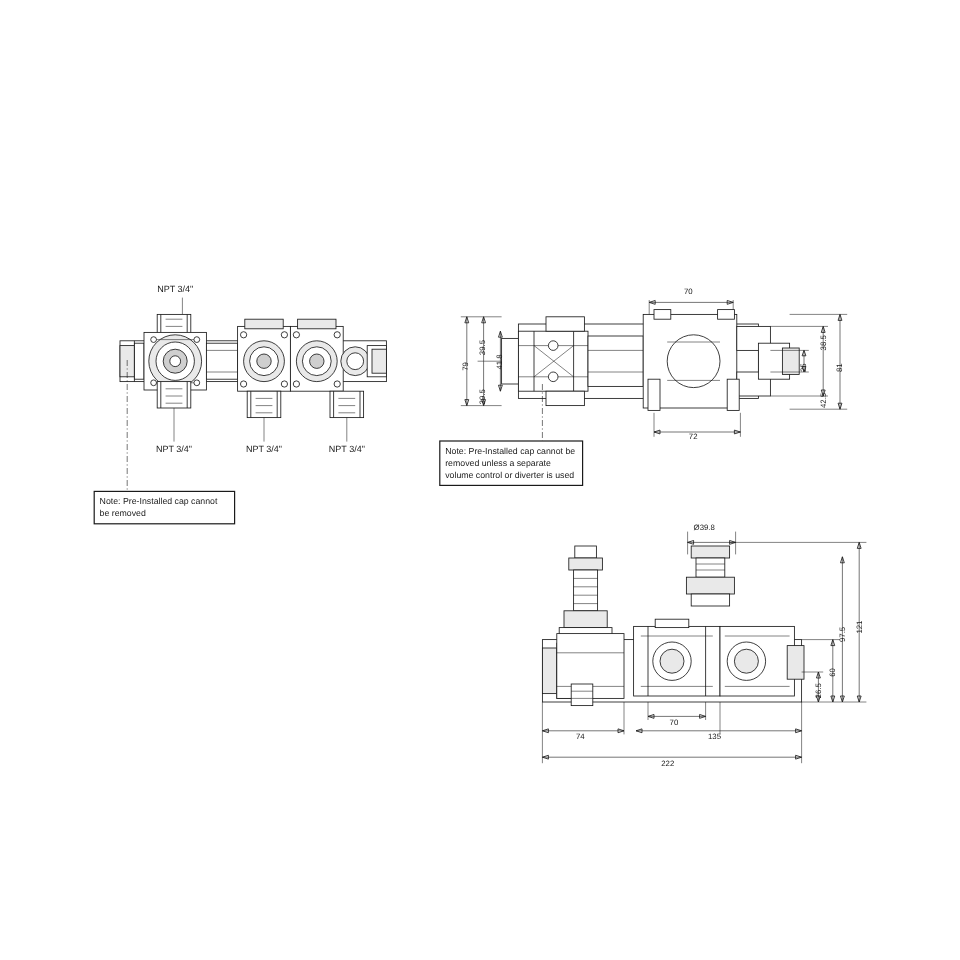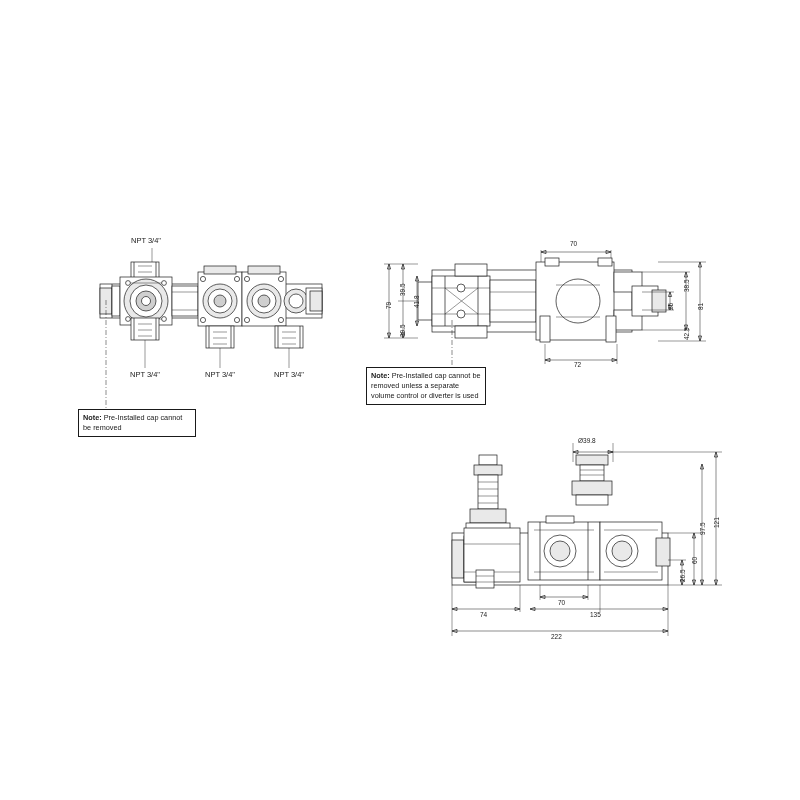--- a/index.html
+++ b/index.html
@@ -40,21 +40,21 @@
   .note {
     position: absolute;
     border: 1px solid #1a1a1a;
     background: #ffffff;
     font-size: 7.3px;
     line-height: 1.35;
     padding: 3px 4px 3px 4px;
     color: #1a1a1a;
     box-sizing: border-box;
   }
-  .note b { font-weight: bold; }
+  .note b { font-weight: normal; }
   svg { position: absolute; left: 0; top: 0; overflow: visible; }
   .ln  { stroke: #1a1a1a; stroke-width: 0.7; fill: none; }
   .lnt { stroke: #1a1a1a; stroke-width: 0.45; fill: none; }
   .dash { stroke: #1a1a1a; stroke-width: 0.5; fill: none; stroke-dasharray: 5 2 1 2; }
   .fillw { fill: #ffffff; stroke: #1a1a1a; stroke-width: 0.7; }
   .fillg { fill: #e9e9e9; stroke: #1a1a1a; stroke-width: 0.7; }
   .filld { fill: #cfcfcf; stroke: #1a1a1a; stroke-width: 0.7; }
   .arrowln { stroke: #1a1a1a; stroke-width: 0.5; fill: none; }
 </style>
 </head>

